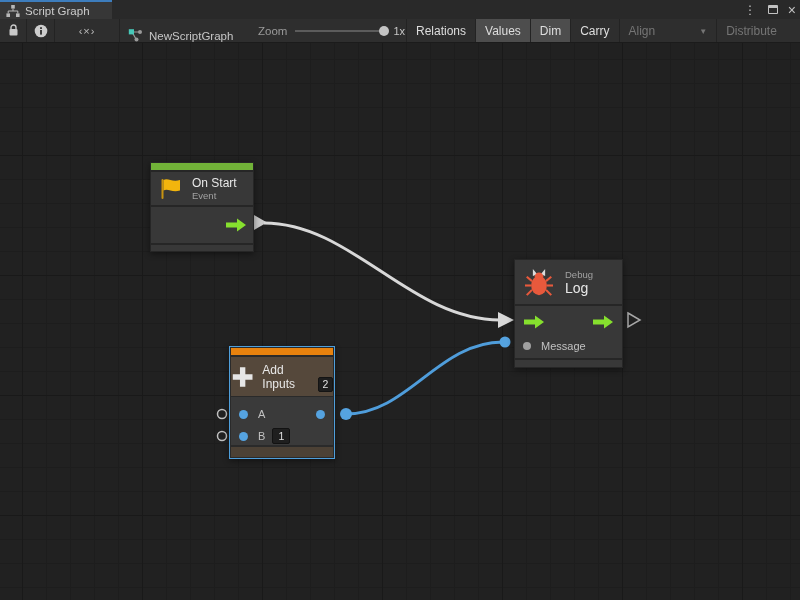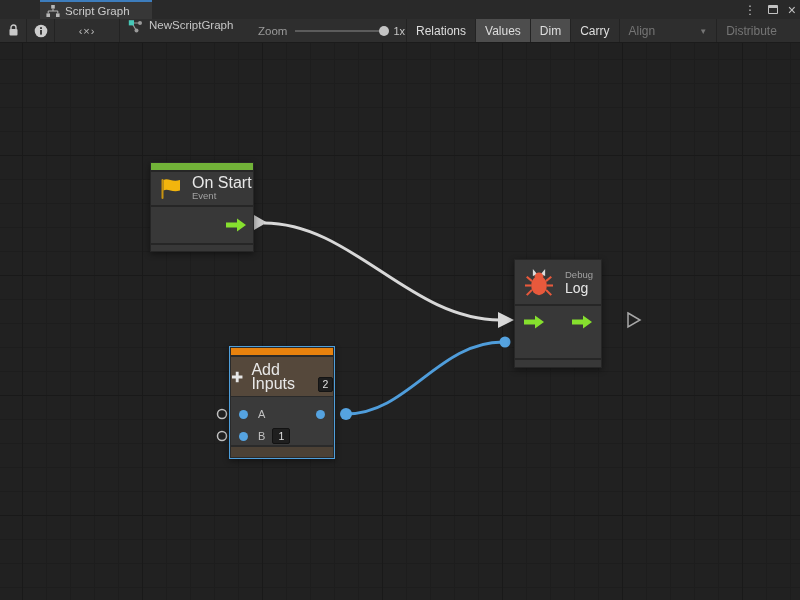--- a/index.html
+++ b/index.html
@@ -3,37 +3,37 @@
 <meta charset="utf-8">
 <style>
   * { margin:0; padding:0; box-sizing:border-box; }
   html,body { width:800px; height:600px; overflow:hidden; background:#282828;
               font-family:"Liberation Sans", sans-serif; }
   .window { position:relative; width:800px; height:600px; overflow:hidden; }
 
   
   .tabbar { position:absolute; top:0; left:0; right:0; height:19px; background:#292929; }
   .tab { position:absolute; left:0; top:0; width:112px; height:19px; background:#373737;
-         border-top:2px solid #3d7dbd; display:flex; align-items:center; padding-left:6px; gap:5px;margin-left:40px; }
+         border-top:2px solid #3d7dbd; display:flex; align-items:center; padding-left:6px; gap:5px; }
   .tab-title { font-size:11.5px; color:#cccccc; white-space:nowrap; }
   .winctl { position:absolute; top:0; height:19px; display:flex; align-items:center; color:#c2c2c2; }
   .winctl-menu  { right:44px; font-size:12px; }
   .winctl-max   { right:22px; }
   .winctl-close { right:4px; font-size:14px; }
   .max-glyph { width:10px; height:9px; border:1.5px solid #c2c2c2; border-top:3px solid #c2c2c2; border-radius:1px; }
 
   
   .toolbar { position:absolute; top:19px; left:0; right:0; height:24px; background:#2e2e2e;
              border-bottom:1px solid #1b1b1b; color:#d6d6d6; font-size:12px; }
   .tcell { position:absolute; top:0; height:23px; display:flex; align-items:center; justify-content:center;
            border-right:1px solid #232323; }
   .tcell-lock { left:0;  width:27px; }
   .tcell-info { left:27px; width:28px; }
   .tcell-code { left:55px; width:65px; color:#bdbdbd; font-size:11px; letter-spacing:1px; }
-  .breadcrumb { position:absolute; left:128px; top:0; height:23px; display:flex; align-items:flex-start; gap:6px; }
+  .breadcrumb { position:absolute; left:128px; top:0; height:23px; display:flex; align-items:flex-end; gap:6px; }
   .breadcrumb-label { font-size:11.5px; color:#c6c6c6; }
   .zoom-wrap { position:absolute; left:258px; top:0; height:23px; display:flex; align-items:center; gap:8px; }
   .zoom-label { color:#9a9a9a; font-size:11.5px; }
   .zoom-track { width:90px; height:2px; background:#5c5c5c; position:relative; }
   .zoom-handle { position:absolute; right:-4px; top:-4px; width:10px; height:10px; border-radius:50%; background:#c4c4c4; }
   .zoom-value { color:#c6c6c6; font-size:11px; }
   .tb-btns { position:absolute; left:406px; top:0; height:23px; display:flex; }
   .tb-btn { height:23px; display:flex; align-items:center; padding:0 9px; gap:5px;
             border-left:1px solid #232323; color:#dedede; white-space:nowrap; }
   .tb-btn.active { background:#4d4d4d; }
@@ -50,34 +50,34 @@
     background-size:120px 120px, 120px 120px, 24px 24px, 24px 24px;
     background-position:22px 0px, 0px 112px, 22px 0px, 0px 16px; }
 
   .wires { position:absolute; top:0; left:0; width:800px; height:557px; z-index:2; }
 
   
   .node { position:absolute; z-index:3; filter:drop-shadow(0 2px 3px rgba(0,0,0,0.45)); }
   .sec { background:#383838; box-shadow:0 0 0 1px #262626; }
   .sec + .sec { margin-top:2px; }
   .node-header { display:flex; align-items:center; }
-  .title { font-size:16px; color:#e8e8e8; line-height:14px; }
+  .title { font-size:12px; color:#e8e8e8; line-height:14px; }
   .subtitle { font-size:9.5px; color:#a2a2a2; line-height:12px; }
 
   
   .node-onstart { left:151px; top:120px; width:102px; }
   .bar-green { height:7px; background:#71b238; }
   .node-onstart .node-header { height:33px; padding-left:7px; }
   .node-onstart .hdr-text { margin-left:10px; }
   .node-onstart .node-body { height:36px; position:relative; }
   .node-onstart .flow-out { position:absolute; right:6px; top:11px; }
   .node-onstart .node-footer { height:6px; }
 
   
-  .node-debug { left:515px; top:217px; width:86px; }
+  .node-debug { left:515px; top:217px; width:107px; }
   .node-debug .node-header { height:44px; padding-left:10px; }
   .node-debug .hdr-text { margin-left:12px; }
   .node-debug .title { font-size:14px; }
   .node-debug .node-body { height:52px; padding-top:4px; }
   .port-row { height:24px; display:flex; align-items:center; padding:0 8px; position:relative; }
   .node-debug .node-footer { height:7px; }
   .dot-gray { width:8px; height:8px; border-radius:50%; background:#a0a0a0; }
   .port-label { font-size:11px; color:#c2c2c2; margin-left:10px; }
 
   
@@ -245,20 +245,24 @@
       </div>
       <div class="sec node-body">
         <div class="port-row">
           <svg width="22" height="14" viewBox="0 0 22 14">
             <path d="M1 4.5 H12 V0.5 L21 7 L12 13.5 V9.5 H1 Z" fill="#86e02e"></path>
           </svg>
           <svg width="22" height="14" viewBox="0 0 22 14" style="position:absolute; right:8px;">
             <path d="M1 4.5 H12 V0.5 L21 7 L12 13.5 V9.5 H1 Z" fill="#86e02e"></path>
           </svg>
         </div>
+        <div class="port-row">
+          <div class="dot-gray"></div>
+          <div class="port-label">Message</div>
+        </div>
       </div>
       <div class="sec node-footer"></div>
     </div>
 
     <div class="node node-add">
       <div class="sec bar-orange"></div>
       <div class="sec hdr-add">
         <svg width="26" height="26" viewBox="0 0 26 26">
           <path d="M10 2 H16 V10 H24 V16 H16 V24 H10 V16 H2 V10 H10 Z" fill="#e6e6e6"></path>
         </svg>

